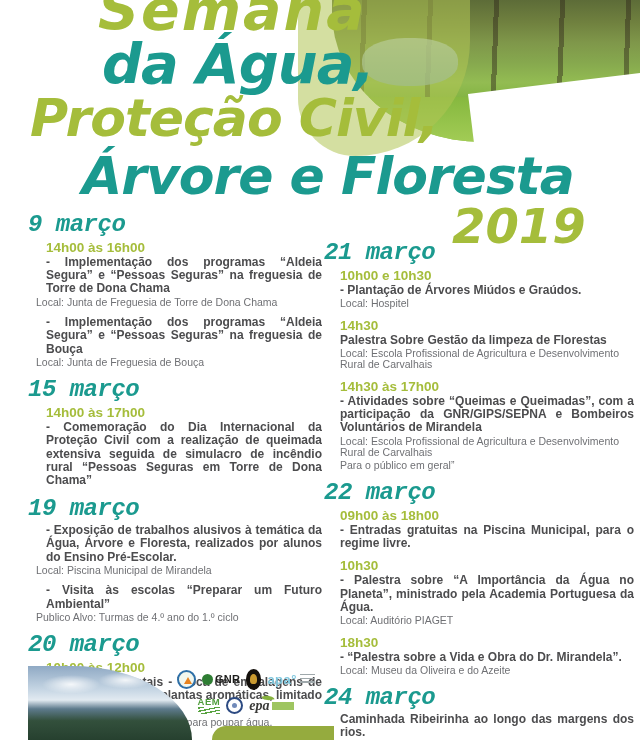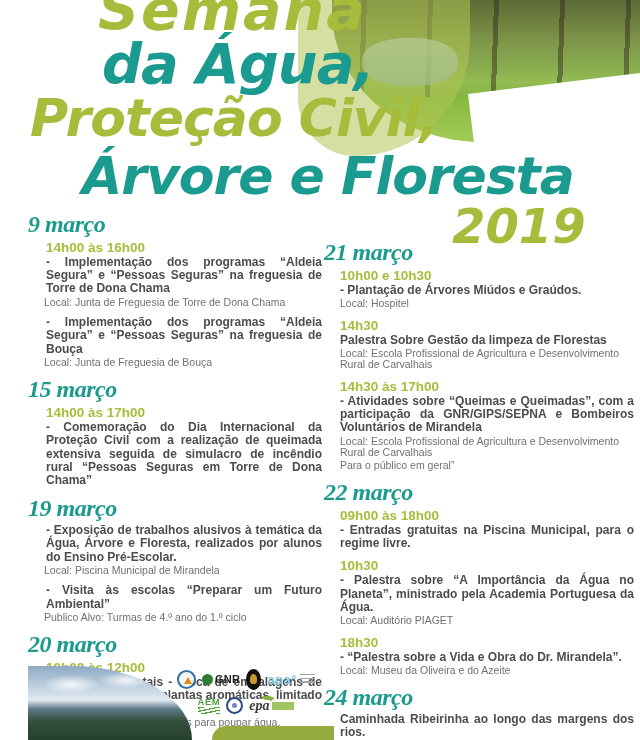--- a/index.html
+++ b/index.html
@@ -29,26 +29,26 @@
   .photo-slope{position:absolute;left:468px;top:94px;width:230px;height:80px;background:#fff;
       transform:rotate(-7deg);transform-origin:left top;z-index:2;}
   .leaf-overlay{position:absolute;left:298px;top:-34px;width:172px;height:190px;z-index:3;
       background:rgba(176,196,84,.55);border-radius:0 0 140px 70px;}
 
   
   .col{position:absolute;z-index:4;}
   .col-left{left:28px;top:212px;width:294px;}
   .col-right{left:324px;top:240px;width:310px;}
   .section{margin-bottom:9px;}
-  .date{font-family:Liberation Serif, serif;font-style:italic;font-weight:bold;font-size:24px;
+  .date{font-family:Liberation Mono, monospace;font-style:italic;font-weight:bold;font-size:24px;
         line-height:25px;color:#1b9a8f;letter-spacing:-0.5px;margin:9px 0 3px 0;}
   .section:first-child .date{margin-top:0;}
   .b-time{color:#a5bd3b;font-weight:bold;font-size:13.5px;line-height:15px;margin:2px 0 1px 18px;}
   .b-bold{color:#4c4c4e;font-weight:bold;font-size:12px;line-height:13.2px;text-align:justify;margin-left:18px;}
-  .b-meta{color:#6f7074;font-size:10.5px;line-height:11.5px;margin:1px 0 0 16px;}
+  .b-meta{color:#6f7074;font-size:10.5px;line-height:11.5px;margin:1px 0 0 8px;}
   .gap{margin-top:8px;}
   .col-right .b-time,.col-right .b-bold,.col-right .b-meta,.col-right .b-mixed{margin-left:16px;}
 
   
   .photo-landscape{position:absolute;left:28px;top:666px;width:164px;height:74px;z-index:4;
       border-top-right-radius:130px 80px;overflow:hidden;
       background:linear-gradient(180deg,#8fa9c4 0%,#c6d6e4 32%,#e2eaf1 46%,#5d7a8c 58%,#33503c 74%,#26402f 100%);}
   .photo-landscape::after{content:"";position:absolute;left:4px;top:3px;width:130px;height:28px;opacity:.85;
       background:radial-gradient(closest-side at 30% 55%,#fff,transparent 75%),
                  radial-gradient(closest-side at 72% 40%,#fff,transparent 75%);}

